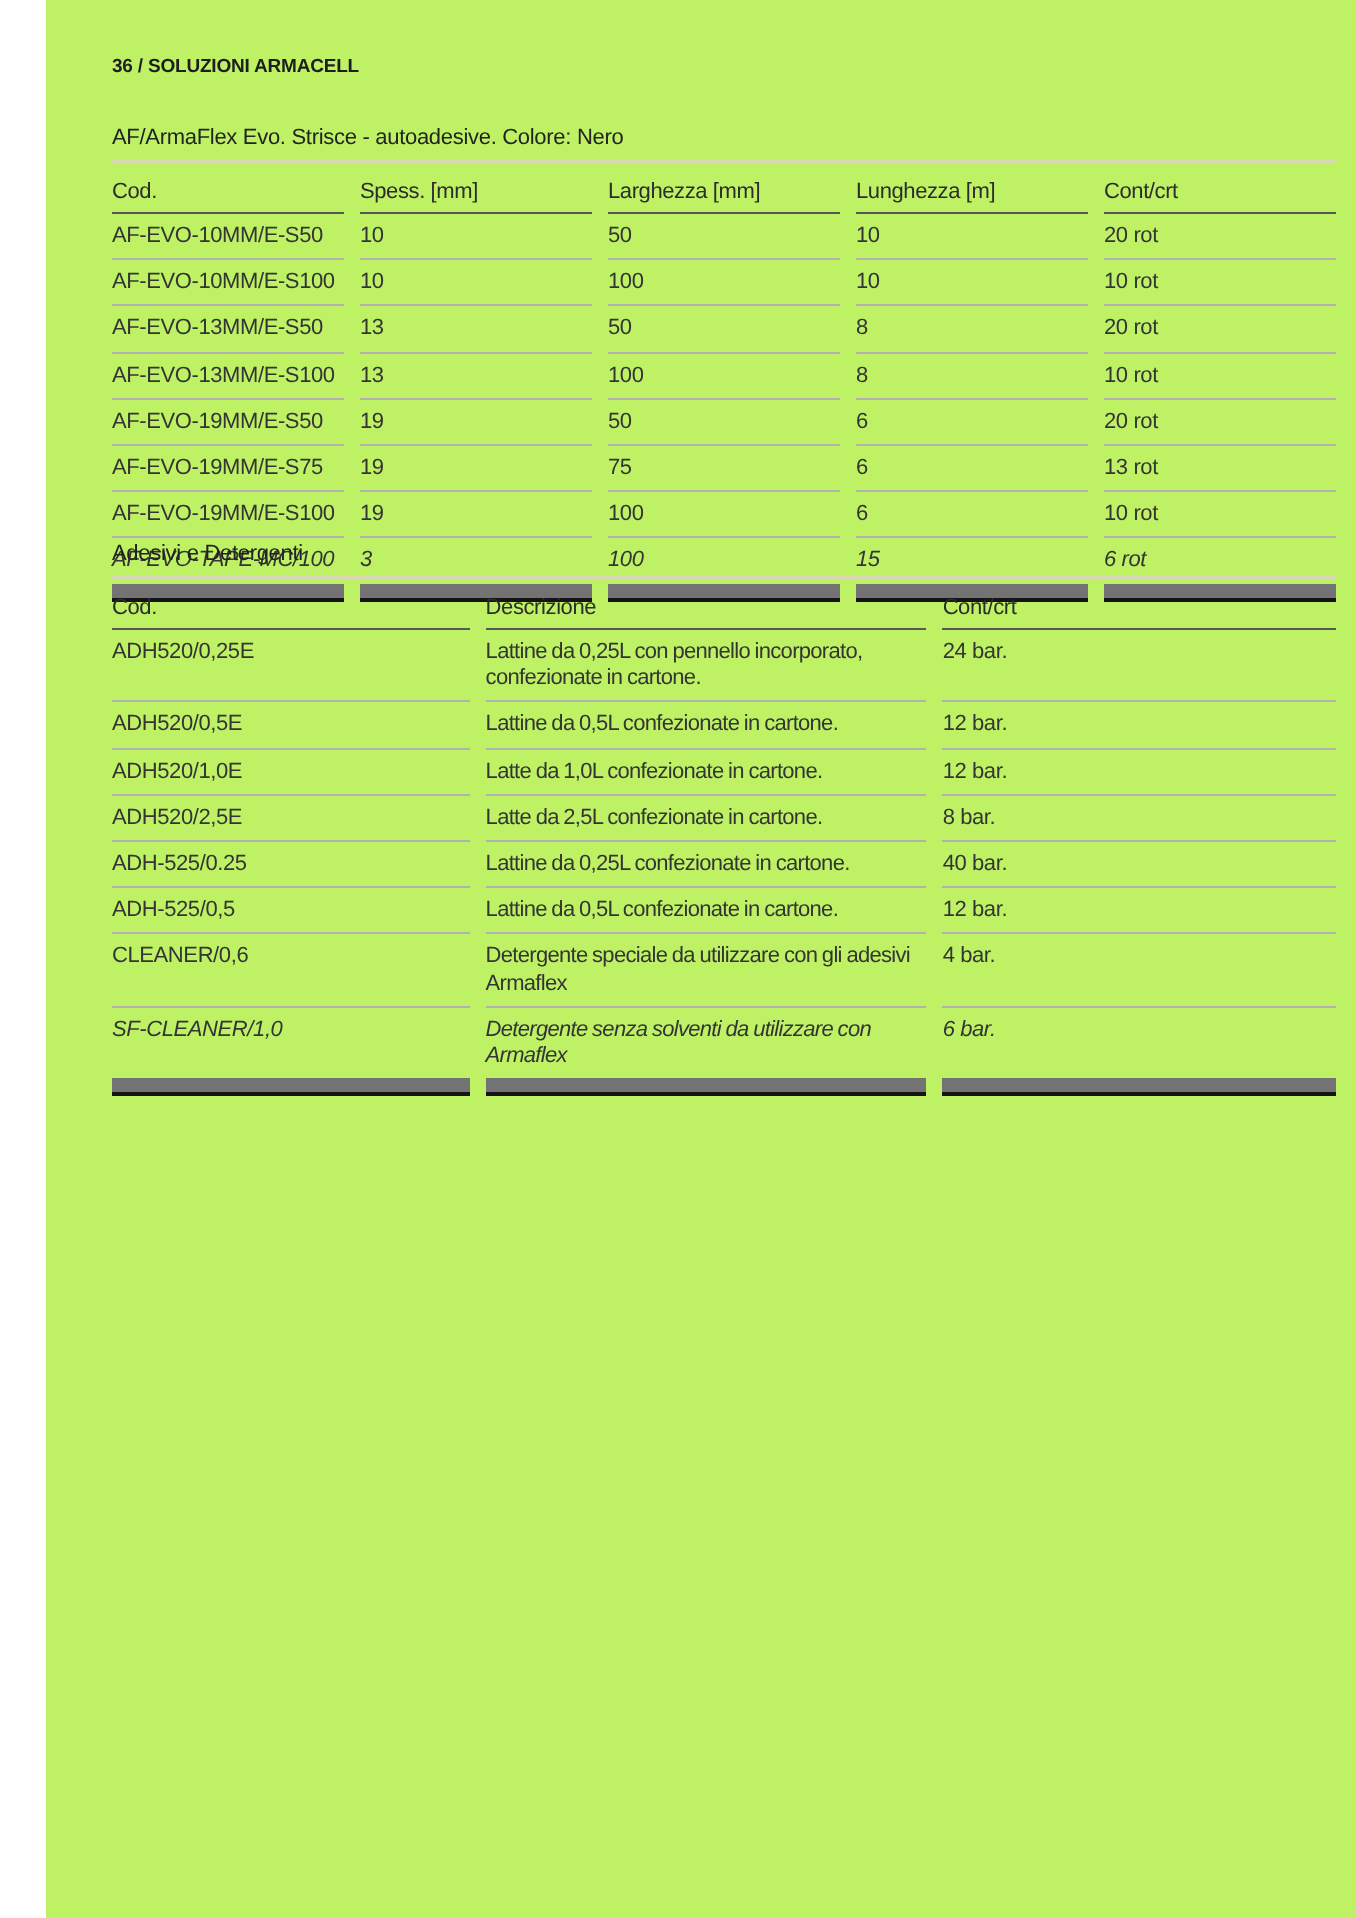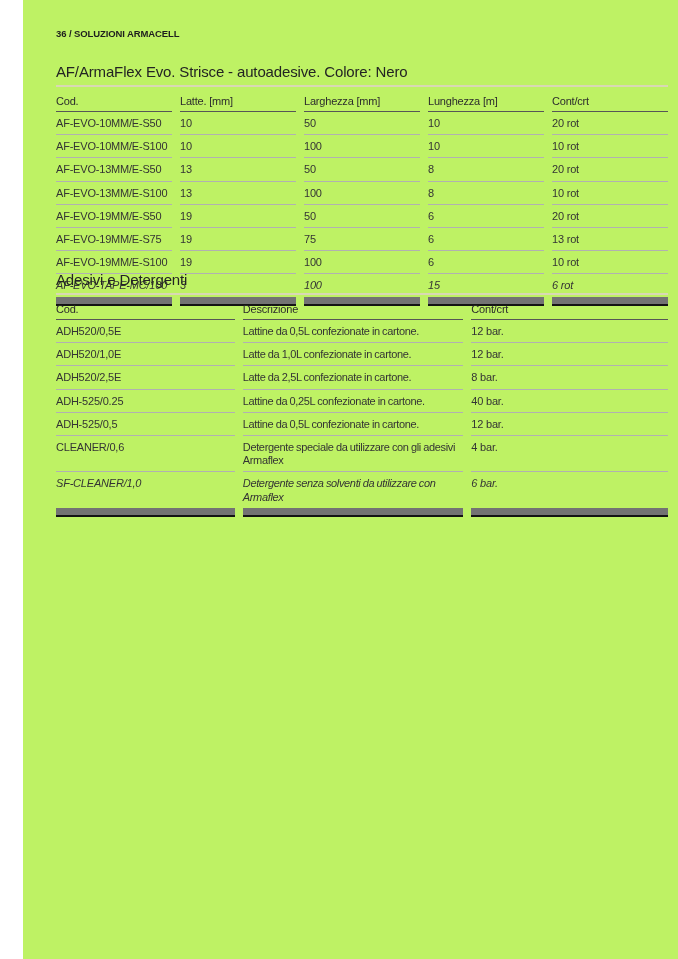--- a/index.html
+++ b/index.html
@@ -29,21 +29,21 @@
 
   .table-section {
     position: absolute;
     left: 33px;
     width: 612px;
   }
   .section-one { top: 63px; }
   .section-two { top: 271px; }
 
   .section-title {
-    font-size: 15px;
+    font-size: 11px;
     color: #232323;
     letter-spacing: -0.15px;
     margin-bottom: 5px;
     white-space: nowrap;
   }
 
   .accent-rule {
     height: 2px;
     background: #d9d8b4;
     margin-bottom: 1px;
@@ -117,21 +117,21 @@
       <colgroup>
         <col>
           <col>
           <col>
           <col>
           <col>
       </colgroup>
       <thead>
           <tr>
             <th>Cod.</th>
-            <th>Latte. [mm]</th>
+            <th>Spess. [mm]</th>
             <th>Larghezza [mm]</th>
             <th>Lunghezza [m]</th>
             <th>Cont/crt</th>
           </tr>
         </thead>
       <tbody>
           <tr>
             <td>AF-EVO-10MM/E-S50</td>
             <td>10</td>
             <td>50</td>
@@ -209,20 +209,25 @@
       </colgroup>
       <thead>
           <tr>
             <th>Cod.</th>
             <th>Descrizione</th>
             <th>Cont/crt</th>
           </tr>
         </thead>
       <tbody>
           <tr>
+            <td>ADH520/0,25E</td>
+            <td class="cell-desc">Lattine da 0,25L con pennello incorporato, confezionate in cartone.</td>
+            <td>24 bar.</td>
+          </tr>
+          <tr>
             <td>ADH520/0,5E</td>
             <td class="cell-desc">Lattine da 0,5L confezionate in cartone.</td>
             <td>12 bar.</td>
           </tr>
           <tr>
             <td>ADH520/1,0E</td>
             <td class="cell-desc">Latte da 1,0L confezionate in cartone.</td>
             <td>12 bar.</td>
           </tr>
           <tr>

